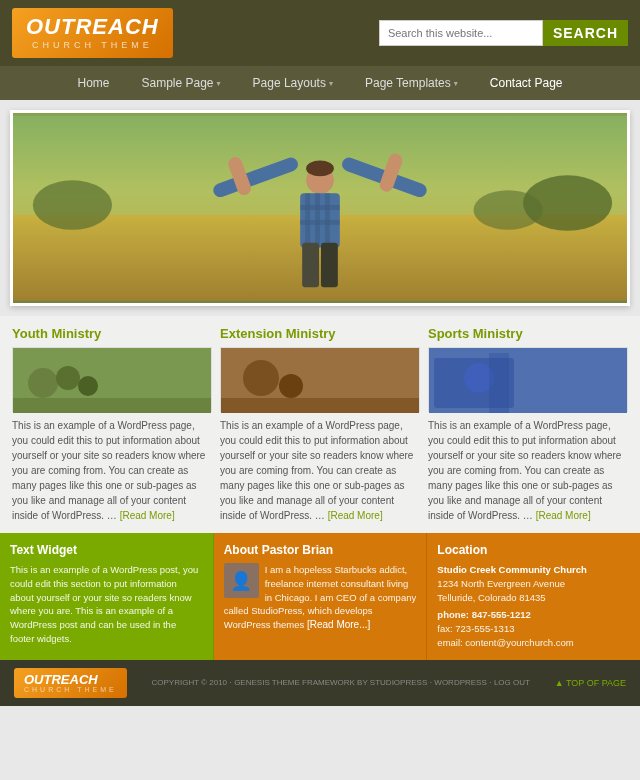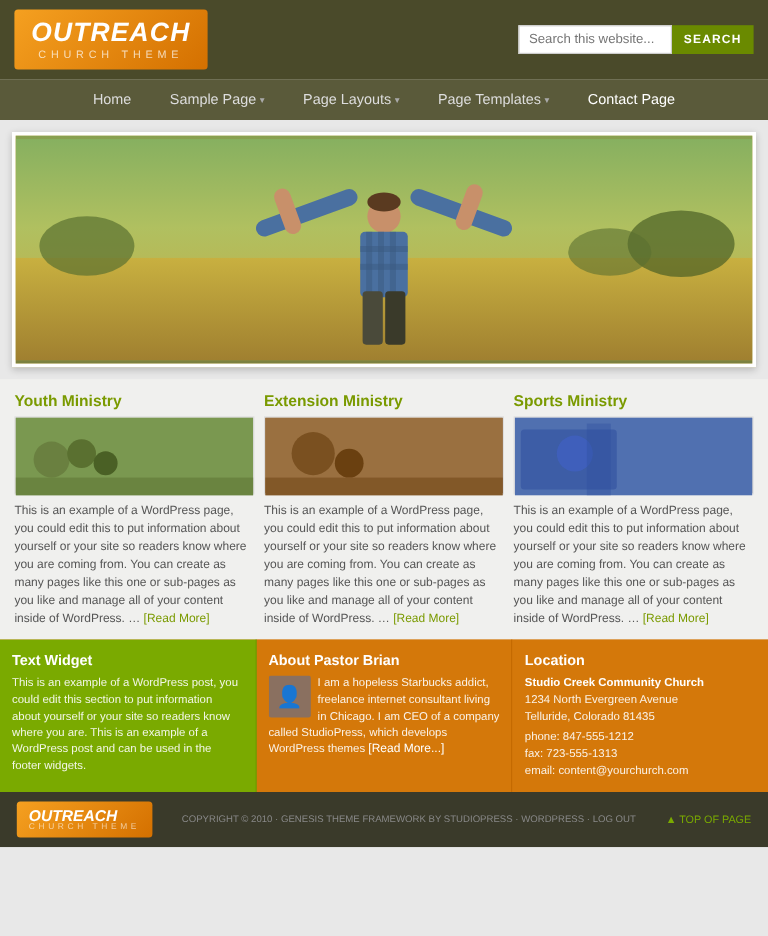--- a/index.html
+++ b/index.html
@@ -4,22 +4,22 @@
   <style>
     * { box-sizing: border-box; margin: 0; padding: 0; }
     body { font-family: Arial, sans-serif; font-size: 11px; background: #e8e8e8; color: #444; width: 640px; }
 
     
     #header { background: #4a4a2a; display: flex; align-items: center; padding: 8px 12px; justify-content: space-between; }
     #logo-box { background: linear-gradient(135deg, #f5a020 0%, #d47000 100%); padding: 8px 14px; border-radius: 3px; }
     #logo-title { color: white; font-size: 22px; font-weight: 900; letter-spacing: 1px; font-style: italic; line-height: 1; }
     #logo-sub { color: rgba(255,255,255,0.7); font-size: 9px; letter-spacing: 4px; text-align: center; margin-top: 2px; }
     #search-bar { display: flex; gap: 0; }
-    #search-input { padding: 5px 8px; font-size: 11px; border: 1px solid #ccc; color: #aaa; width: 128px; outline: none; }
-    #search-btn { background: #6a8a00; color: white; font-size: 10px; font-weight: bold; border: none; padding: 5px 10px; cursor: pointer; letter-spacing: 1px; }
+    #search-input { padding: 5px 8px; font-size: 11px; border: 1px solid #ccc; color: #aaa; width: 164px; outline: none; }
+    #search-btn { background: #6a8a00; color: white; font-size: 14px; font-weight: bold; border: none; padding: 5px 10px; cursor: pointer; letter-spacing: 1px; }
 
     
     #nav { background: #5a5a3a; display: flex; align-items: flex-start; justify-content: center; gap: 0; padding: 0; }
     .nav-item { color: #ddd; font-size: 12px; padding: 10px 16px; cursor: pointer; display: flex; align-items: center; gap: 3px; }
     .nav-arrow { font-size: 8px; color: #aaa; }
     .nav-active { color: white; }
 
     
     #hero { margin: 10px; background: #c8b870; border: 3px solid white; box-shadow: 0 2px 6px rgba(0,0,0,0.2); overflow: hidden; }
     #hero-img { width: 100%; height: 190px; background: linear-gradient(180deg, #87a050 0%, #c8b060 30%, #d4a840 50%, #7a8040 100%); position: relative; display: flex; align-items: center; justify-content: center; }
@@ -188,21 +188,21 @@
       </div>
     </div>
   </div>
 
   <div class="footer-box">
     <div class="footer-box-title">Location</div>
     <div class="footer-box-text">
       <div class="footer-box-bold">Studio Creek Community Church</div>
       <div>1234 North Evergreen Avenue</div>
       <div>Telluride, Colorado 81435</div>
-      <div style="margin-top:4px;">phone: 847-555-1212</div>
+      <div style="margin-top:4px;font-weight:bold;">phone: 847-555-1212</div>
       <div>fax: 723-555-1313</div>
       <div>email: content@yourchurch.com</div>
     </div>
   </div>
 
 </div>
 
 <div id="footer-bar">
   <div id="footer-logo-box">
     <div id="footer-logo-title">OUTREACH</div>

